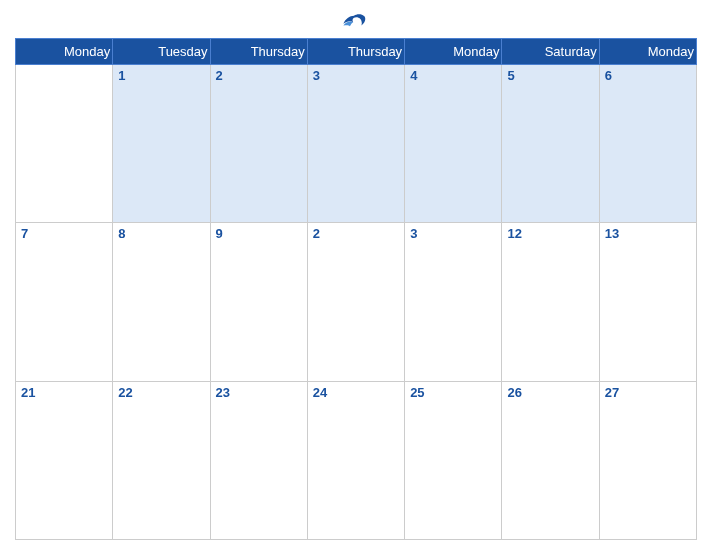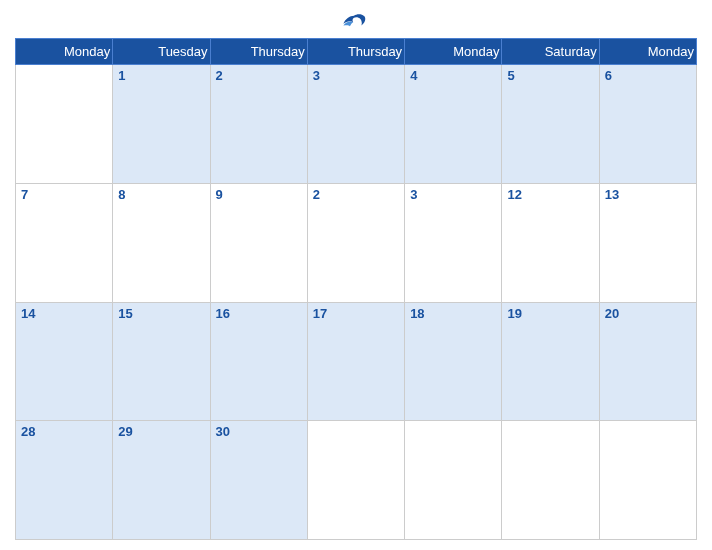--- a/index.html
+++ b/index.html
@@ -160,32 +160,23 @@
       </tr>
       <tr class="row-white">
         <td><span class="day-num">7</span></td>
         <td><span class="day-num">8</span></td>
         <td><span class="day-num">9</span></td>
         <td><span class="day-num">2</span></td>
         <td><span class="day-num">3</span></td>
         <td><span class="day-num">12</span></td>
         <td><span class="day-num">13</span></td>
       </tr>
-      <tr class="row-tinted">
-        <td><span class="day-num">14</span></td>
-        <td><span class="day-num">15</span></td>
-        <td><span class="day-num">16</span></td>
-        <td><span class="day-num">17</span></td>
-        <td><span class="day-num">18</span></td>
-        <td><span class="day-num">19</span></td>
-        <td><span class="day-num">20</span></td>
-      </tr>
-      <tr class="row-tinted">
-        <td><span class="day-num">28</span></td>
-        <td><span class="day-num">29</span></td>
-        <td><span class="day-num">30</span></td>
-        <td class="empty"></td>
-        <td class="empty"></td>
-        <td class="empty"></td>
-        <td class="empty"></td>
+      <tr class="row-white">
+        <td><span class="day-num">21</span></td>
+        <td><span class="day-num">22</span></td>
+        <td><span class="day-num">23</span></td>
+        <td><span class="day-num">24</span></td>
+        <td><span class="day-num">25</span></td>
+        <td><span class="day-num">26</span></td>
+        <td><span class="day-num">27</span></td>
       </tr>
     </tbody>
 </table>
 
 </body></html>

